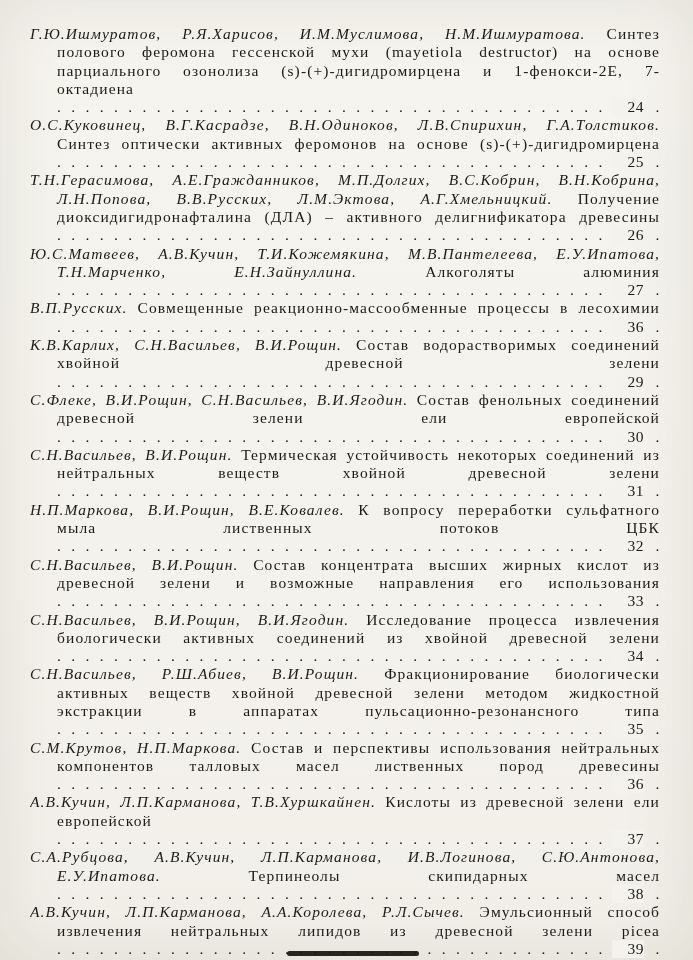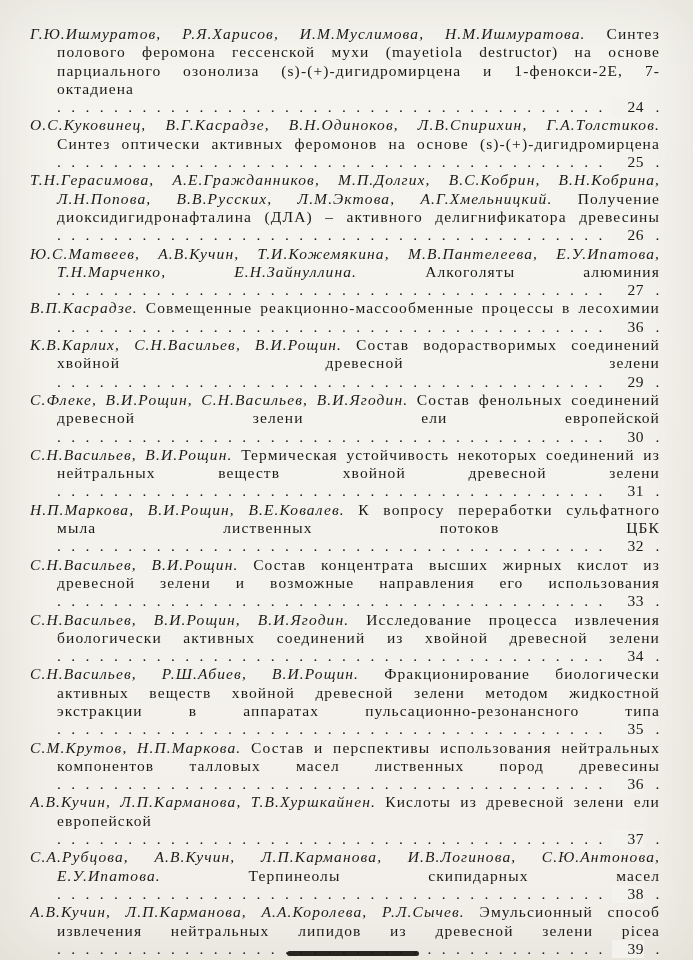--- a/index.html
+++ b/index.html
@@ -70,21 +70,21 @@
 <div class="scan">
   <div class="toc">
   <div class="entry"><span class="authors">Г.Ю.Ишмуратов, Р.Я.Харисов, И.М.Муслимова, Н.М.Ишмуратова.</span> <span class="title">Синтез полового феромона гессенской мухи (mayetiola destructor) на основе парциального озонолиза (s)-(+)-дигидромирцена и 1-фенокси-2Е, 7-октадиена</span><span class="dots"> .  .  .  .  .  .  .  .  .  .  .  .  .  .  .  .  .  .  .  .  .  .  .  .  .  .  .  .  .  .  .  .  .  .  .  .  .  .  .  .  .  .  .  .  .  .  .  .  .  .  .  .  .  .  .  .  .  .  .  . </span><span class="pageno">24</span></div>
 
   <div class="entry"><span class="authors">О.С.Куковинец, В.Г.Касрадзе, В.Н.Одиноков, Л.В.Спирихин, Г.А.Толстиков.</span> <span class="title">Синтез оптически активных феромонов на основе (s)-(+)-дигидромирцена</span><span class="dots"> .  .  .  .  .  .  .  .  .  .  .  .  .  .  .  .  .  .  .  .  .  .  .  .  .  .  .  .  .  .  .  .  .  .  .  .  .  .  .  .  .  .  .  .  .  .  .  .  .  .  .  .  .  .  .  .  .  .  .  . </span><span class="pageno">25</span></div>
 
   <div class="entry"><span class="authors">Т.Н.Герасимова, А.Е.Гражданников, М.П.Долгих, В.С.Кобрин, В.Н.Кобрина, Л.Н.Попова, В.В.Русских, Л.М.Эктова, А.Г.Хмельницкий.</span> <span class="title">Получение диоксидигидронафталина (ДЛА) – активного делигнификатора древесины</span><span class="dots"> .  .  .  .  .  .  .  .  .  .  .  .  .  .  .  .  .  .  .  .  .  .  .  .  .  .  .  .  .  .  .  .  .  .  .  .  .  .  .  .  .  .  .  .  .  .  .  .  .  .  .  .  .  .  .  .  .  .  .  . </span><span class="pageno">26</span></div>
 
   <div class="entry"><span class="authors">Ю.С.Матвеев, А.В.Кучин, Т.И.Кожемякина, М.В.Пантелеева, Е.У.Ипатова, Т.Н.Марченко, Е.Н.Зайнуллина.</span> <span class="title">Алкоголяты алюминия</span><span class="dots"> .  .  .  .  .  .  .  .  .  .  .  .  .  .  .  .  .  .  .  .  .  .  .  .  .  .  .  .  .  .  .  .  .  .  .  .  .  .  .  .  .  .  .  .  .  .  .  .  .  .  .  .  .  .  .  .  .  .  .  . </span><span class="pageno">27</span></div>
 
-  <div class="entry"><span class="authors">В.П.Касрадзе.</span> <span class="title">Совмещенные реакционно-массообменные процессы в лесохимии</span><span class="dots"> .  .  .  .  .  .  .  .  .  .  .  .  .  .  .  .  .  .  .  .  .  .  .  .  .  .  .  .  .  .  .  .  .  .  .  .  .  .  .  .  .  .  .  .  .  .  .  .  .  .  .  .  .  .  .  .  .  .  .  . </span><span class="pageno">36</span></div>
+  <div class="entry"><span class="authors">В.П.Русских.</span> <span class="title">Совмещенные реакционно-массообменные процессы в лесохимии</span><span class="dots"> .  .  .  .  .  .  .  .  .  .  .  .  .  .  .  .  .  .  .  .  .  .  .  .  .  .  .  .  .  .  .  .  .  .  .  .  .  .  .  .  .  .  .  .  .  .  .  .  .  .  .  .  .  .  .  .  .  .  .  . </span><span class="pageno">36</span></div>
 
   <div class="entry"><span class="authors">К.В.Карлих, С.Н.Васильев, В.И.Рощин.</span> <span class="title">Состав водорастворимых соединений хвойной древесной зелени</span><span class="dots"> .  .  .  .  .  .  .  .  .  .  .  .  .  .  .  .  .  .  .  .  .  .  .  .  .  .  .  .  .  .  .  .  .  .  .  .  .  .  .  .  .  .  .  .  .  .  .  .  .  .  .  .  .  .  .  .  .  .  .  . </span><span class="pageno">29</span></div>
 
   <div class="entry"><span class="authors">С.Флеке, В.И.Рощин, С.Н.Васильев, В.И.Ягодин.</span> <span class="title">Состав фенольных соединений древесной зелени ели европейской</span><span class="dots"> .  .  .  .  .  .  .  .  .  .  .  .  .  .  .  .  .  .  .  .  .  .  .  .  .  .  .  .  .  .  .  .  .  .  .  .  .  .  .  .  .  .  .  .  .  .  .  .  .  .  .  .  .  .  .  .  .  .  .  . </span><span class="pageno">30</span></div>
 
   <div class="entry"><span class="authors">С.Н.Васильев, В.И.Рощин.</span> <span class="title">Термическая устойчивость некоторых соединений из нейтральных веществ хвойной древесной зелени</span><span class="dots"> .  .  .  .  .  .  .  .  .  .  .  .  .  .  .  .  .  .  .  .  .  .  .  .  .  .  .  .  .  .  .  .  .  .  .  .  .  .  .  .  .  .  .  .  .  .  .  .  .  .  .  .  .  .  .  .  .  .  .  . </span><span class="pageno">31</span></div>
 
   <div class="entry"><span class="authors">Н.П.Маркова, В.И.Рощин, В.Е.Ковалев.</span> <span class="title">К вопросу переработки сульфатного мыла лиственных потоков ЦБК</span><span class="dots"> .  .  .  .  .  .  .  .  .  .  .  .  .  .  .  .  .  .  .  .  .  .  .  .  .  .  .  .  .  .  .  .  .  .  .  .  .  .  .  .  .  .  .  .  .  .  .  .  .  .  .  .  .  .  .  .  .  .  .  . </span><span class="pageno">32</span></div>
 
   <div class="entry"><span class="authors">С.Н.Васильев, В.И.Рощин.</span> <span class="title">Состав концентрата высших жирных кислот из древесной зелени и возможные направления его использования</span><span class="dots"> .  .  .  .  .  .  .  .  .  .  .  .  .  .  .  .  .  .  .  .  .  .  .  .  .  .  .  .  .  .  .  .  .  .  .  .  .  .  .  .  .  .  .  .  .  .  .  .  .  .  .  .  .  .  .  .  .  .  .  . </span><span class="pageno">33</span></div>

